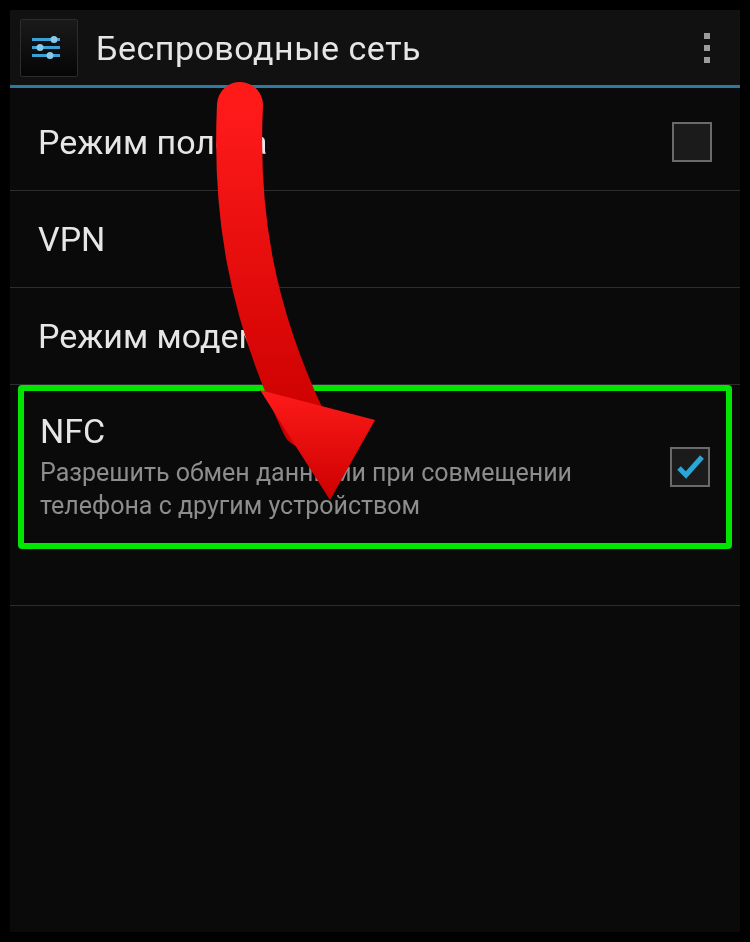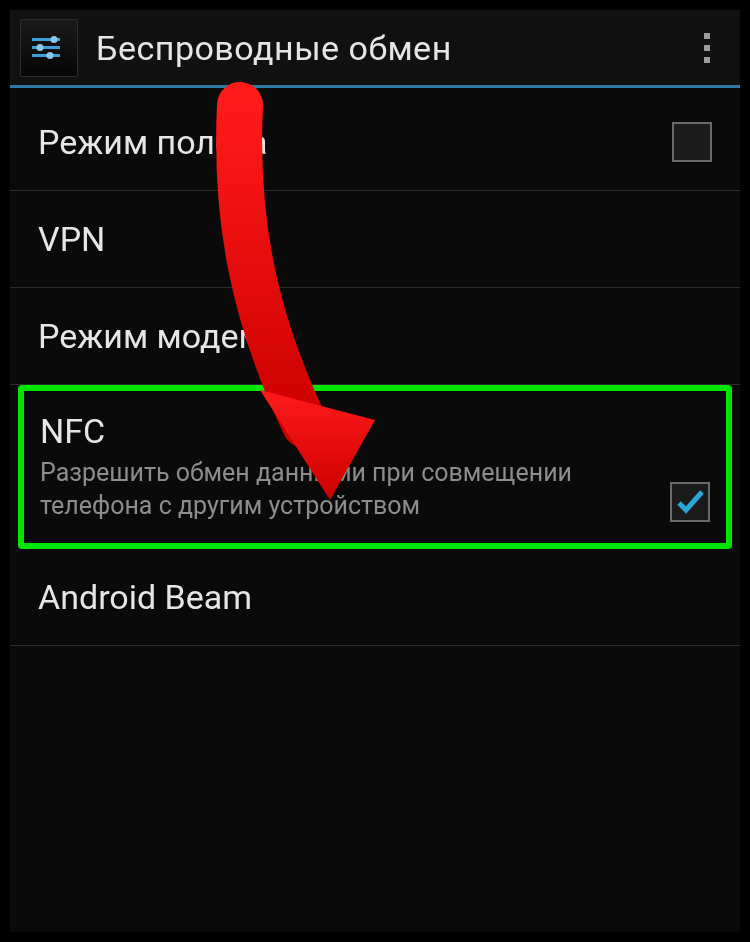--- a/index.html
+++ b/index.html
@@ -92,21 +92,20 @@
       flex-shrink: 0;
     }
     .checkbox svg { display:block; }
 
     .row.highlight {
       outline: 6px solid #00e600;
       outline-offset: -4px;
       margin: 2px 10px;
       border-radius: 2px;
       padding: 24px 20px;
-      align-items: flex-end;
     }
 
     
     .arrow-overlay {
       position: absolute;
       left: 0;
       top: 0;
       width: 100%;
       height: 100%;
       pointer-events: none;
@@ -121,21 +120,21 @@
     <div class="app-icon">
       <svg width="46" height="46" viewBox="0 0 46 46">
         <rect x="6" y="13" width="28" height="3" fill="#3aa0d6"></rect>
         <rect x="6" y="21" width="28" height="3" fill="#3aa0d6"></rect>
         <rect x="6" y="29" width="28" height="3" fill="#3aa0d6"></rect>
         <circle cx="28" cy="14.5" r="3.5" fill="#89c8e8"></circle>
         <circle cx="14" cy="22.5" r="3.5" fill="#89c8e8"></circle>
         <circle cx="24" cy="30.5" r="3.5" fill="#89c8e8"></circle>
       </svg>
     </div>
-    <div class="title">Беспроводные обмен</div>
+    <div class="title">Беспроводные сеть</div>
     <div class="menu-dots">
       <span></span>
         <span></span>
         <span></span>
     </div>
   </div>
 
   <div class="list">
 
     <div class="row">
@@ -164,21 +163,20 @@
       </div>
       <div class="checkbox">
         <svg width="32" height="32" viewBox="0 0 32 32">
           <polyline points="5,17 12,24 28,6" fill="none" stroke="#2aa7d6" stroke-width="5"></polyline>
         </svg>
       </div>
     </div>
 
     <div class="row">
       <div class="textcol">
-        <div class="lbl">Android Beam</div>
       </div>
     </div>
 
 
   </div>
 
   <svg class="arrow-overlay" viewBox="0 0 730 922">
     <defs>
       <linearGradient id="redg" x1="0" y1="0" x2="0" y2="1">
         <stop offset="0" stop-color="#ff1a1a"></stop>

